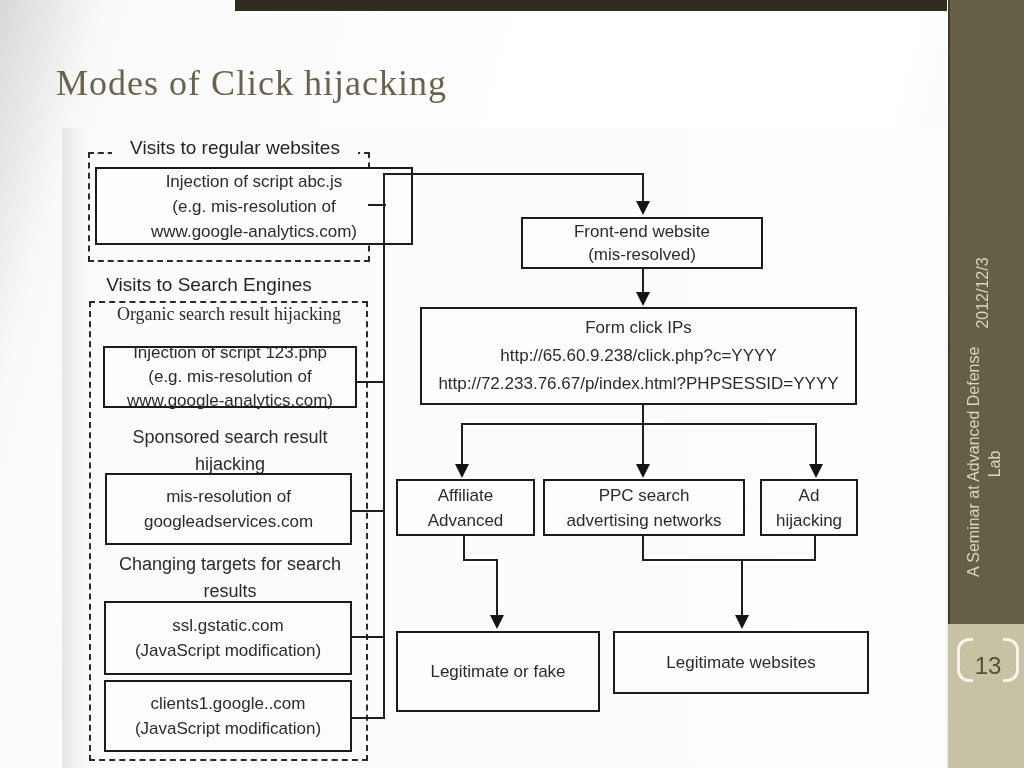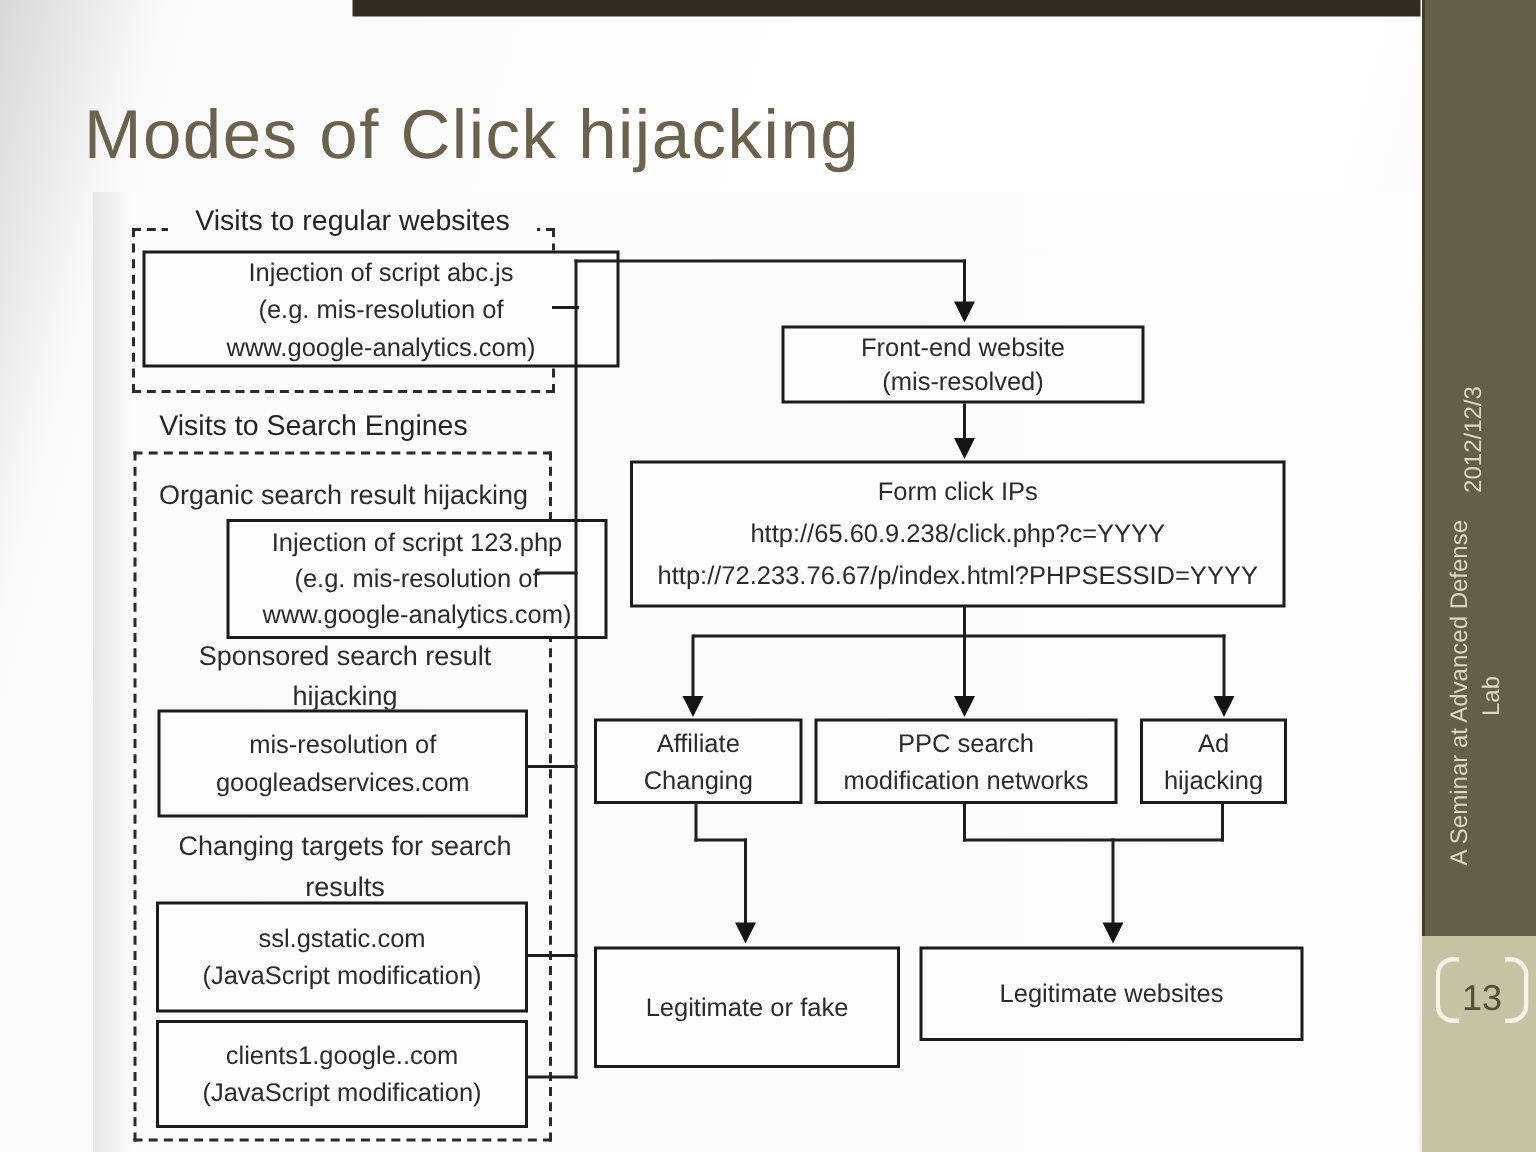--- a/index.html
+++ b/index.html
@@ -6,21 +6,21 @@
   .slide{
     position:relative;width:1024px;height:768px;overflow:hidden;
     font-family:"Liberation Sans",sans-serif;
     background:linear-gradient(105deg,#d8d8d8 0%,#fafafa 9%,#ffffff 45%,#ffffff 75%,#e9e9e9 99%);
   }
   
   .topbar{position:absolute;left:235px;top:0;width:712px;height:11px;background:#312c1e;}
   
   .title{
     position:absolute;left:56px;top:62px;
-    font-family:Liberation Sans, sans-serif;font-size:46px;letter-spacing:1px;
+    font-family:Liberation Serif, serif;font-size:36px;letter-spacing:1px;
     color:#6b624e;white-space:nowrap;
   }
   
   .sidebar{position:absolute;left:948px;top:0;width:76px;height:768px;background:#665f47;border-left:2px solid #423d2b;box-sizing:border-box;}
   .sidebar-footer{position:absolute;left:948px;top:624px;width:76px;height:144px;background:#c6c2a3;}
   .vtext{
     position:absolute;transform:rotate(-90deg);transform-origin:top left;
     color:#dbd7bd;font-size:16px;line-height:21px;text-align:center;white-space:nowrap;
   }
   .badge{position:absolute;left:957px;top:638px;width:62px;height:44px;}
@@ -65,24 +65,24 @@
   <div class="node" style="left:95px;top:167px;width:318px;height:78px;">
     <div>Injection of script abc.js</div>
     <div>(e.g. mis-resolution of</div>
     <div>www.google-analytics.com)</div>
   </div>
   <div class="dlabel" style="left:112px;top:137px;width:236px;">Visits to regular websites</div>
 
   <div class="dlabel" style="left:94px;top:274px;width:220px;background:transparent;">Visits to Search Engines</div>
   <div class="dashedbox" style="left:89px;top:301px;width:279px;height:460px;"></div>
 
-  <div class="heading" style="left:96px;top:317px;width:266px;">
+  <div class="heading" style="left:96px;top:301px;width:266px;font-family:Liberation Serif, serif;">
     <div>Organic search result hijacking</div>
   </div>
-  <div class="node" style="left:103px;top:346px;width:254px;height:80px;line-height:24px;margin-left:48px;">
+  <div class="node" style="left:103px;top:346px;width:254px;height:62px;line-height:24px;">
     <div>Injection of script 123.php</div>
     <div>(e.g. mis-resolution of</div>
     <div>www.google-analytics.com)</div>
   </div>
   <div class="heading" style="left:110px;top:424px;width:240px;">
     <div>Sponsored search result</div>
     <div>hijacking</div>
   </div>
   <div class="node" style="left:105px;top:473px;width:247px;height:72px;">
     <div>mis-resolution of</div>
@@ -130,25 +130,25 @@
   <div class="hline" style="left:462px;top:423px;width:355px;"></div>
   <div class="vline" style="left:461px;top:423px;height:42px;"></div>
   <div class="arrow-down" style="left:455px;top:464px;"></div>
   <div class="vline" style="left:642px;top:423px;height:42px;"></div>
   <div class="arrow-down" style="left:636px;top:464px;"></div>
   <div class="vline" style="left:815px;top:423px;height:42px;"></div>
   <div class="arrow-down" style="left:809px;top:464px;"></div>
 
   <div class="node" style="left:396px;top:479px;width:139px;height:57px;">
     <div>Affiliate</div>
-    <div>Changing</div>
+    <div>Advanced</div>
   </div>
   <div class="node" style="left:543px;top:479px;width:202px;height:57px;">
     <div>PPC search</div>
-    <div>modification networks</div>
+    <div>advertising networks</div>
   </div>
   <div class="node" style="left:760px;top:479px;width:98px;height:57px;">
     <div>Ad</div>
     <div>hijacking</div>
   </div>
 
   <div class="vline" style="left:463px;top:536px;height:25px;"></div>
   <div class="hline" style="left:463px;top:559px;width:35px;"></div>
   <div class="vline" style="left:496px;top:559px;height:57px;"></div>
   <div class="arrow-down" style="left:490px;top:615px;"></div>

